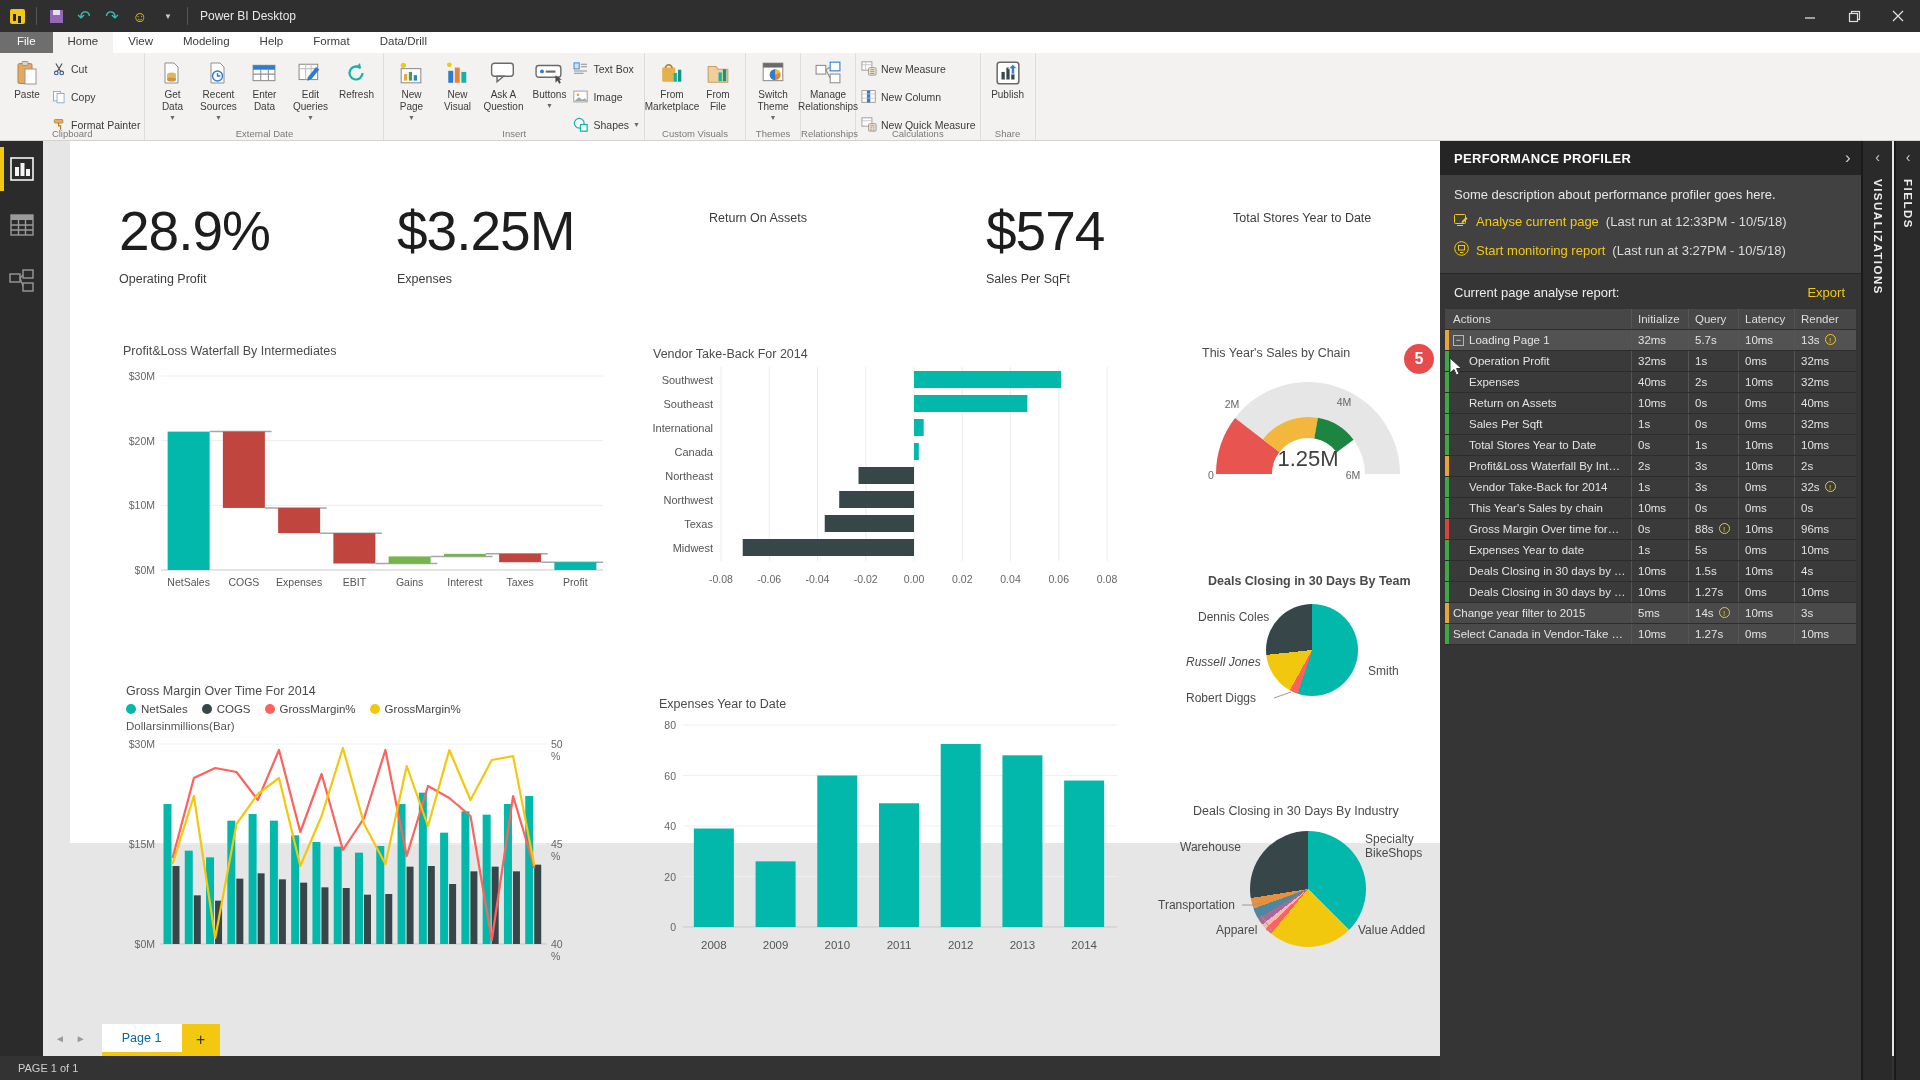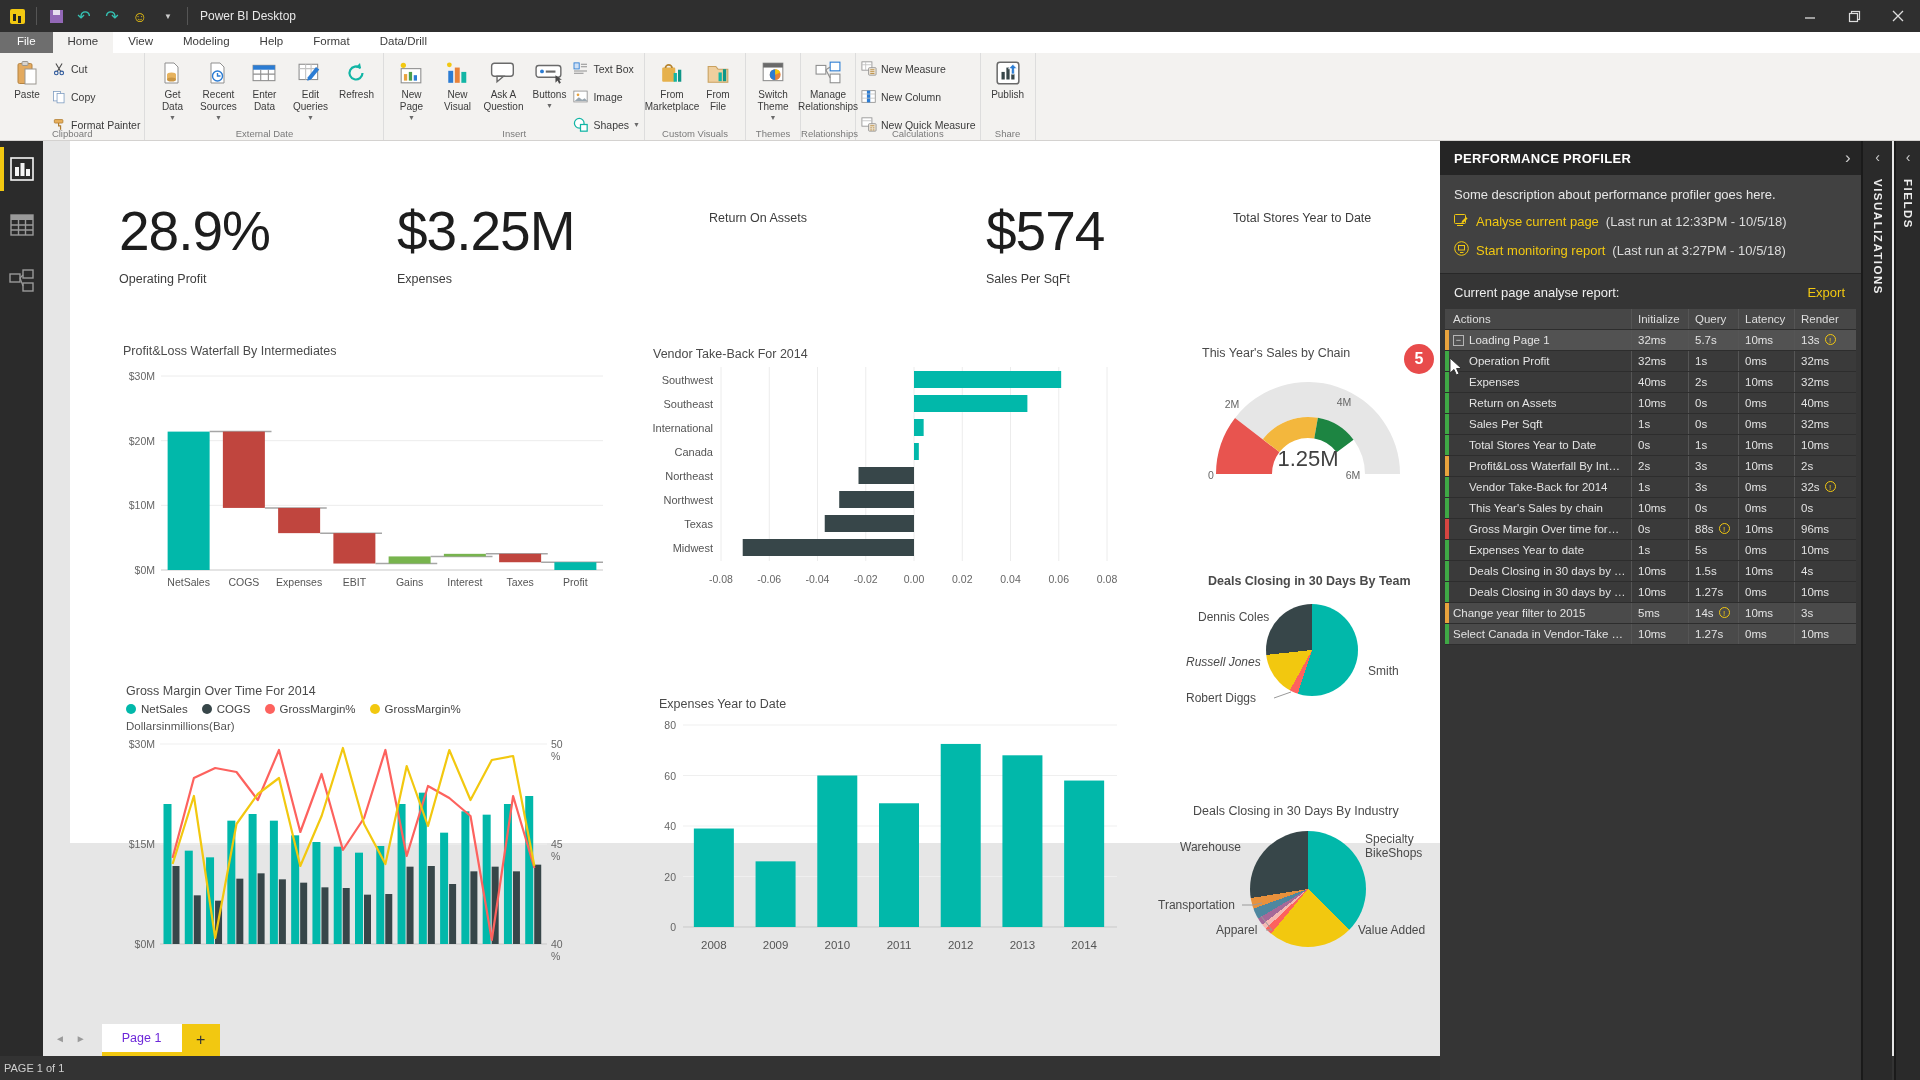--- a/index.html
+++ b/index.html
@@ -60,25 +60,25 @@
   
   .pie-circle { position:absolute; border-radius:50%; }
   .pie-label { position:absolute; font-size:12px; color:#4a4a4a; }
   .pie-lines { position:absolute; left:0; top:0; }
 
   
   #page-strip { position:absolute; left:43px; top:1020px; width:1397px; height:36px; background:#e6e6e6;
     display:flex; align-items:flex-end; }
   #page-arrows { color:#9a9a9a; font-size:10px; margin:0 12px 12px 12px; letter-spacing:4px; }
   #page-tab { width:80px; height:32px; background:#fff; border-bottom:4px solid #f2c811;
-    font-size:12.5px; color:#6d28d9; display:flex; align-items:center; justify-content:center; }
+    font-size:12.5px; color:#0369a1; display:flex; align-items:center; justify-content:center; }
   #add-page-tab { width:38px; height:32px; background:#f2c811; color:#333; font-size:16px;
     display:flex; align-items:center; justify-content:center; }
   #statusbar { position:absolute; left:0; top:1056px; width:1920px; height:24px; background:#333;
-    color:#cfcfcf; font-size:11px; display:flex; align-items:center; padding-left:4px; }
+    color:#cfcfcf; font-size:11px; display:flex; align-items:center; padding-left:18px; }
 
   
   #profiler { position:absolute; left:1440px; top:141px; width:421px; bottom:0; background:#353535; z-index:5; }
   #prof-header { height:34px; background:#252525; display:flex; align-items:center; padding:0 10px 0 14px;
     color:#fff; font-size:13px; font-weight:bold; letter-spacing:.3px; }
   #prof-chevron { margin-left:auto; color:#ccc; font-size:17px; font-weight:normal; }
   #prof-desc { background:#414141; border-bottom:1px solid #282828; padding:12px 14px 14px 14px; }
   #prof-desc-text { color:#e6e6e6; font-size:13px; }
   .prof-link-row { margin-top:11px; display:flex; align-items:center; gap:7px; font-size:13px; }
   .prof-link { color:#f2c811; }

